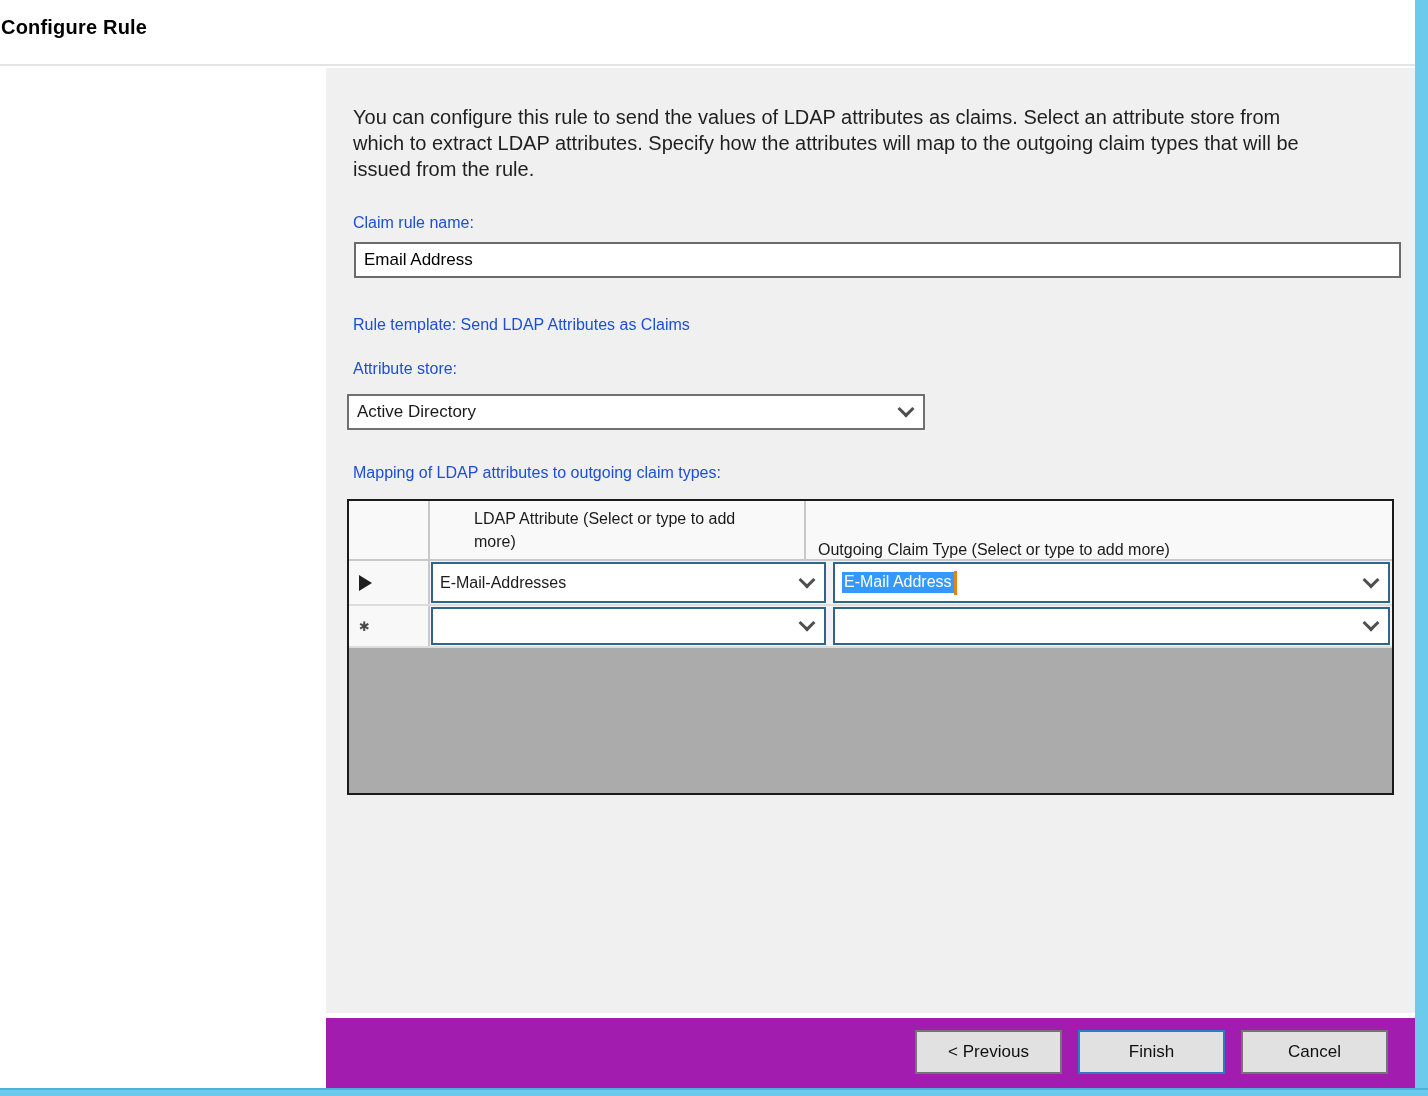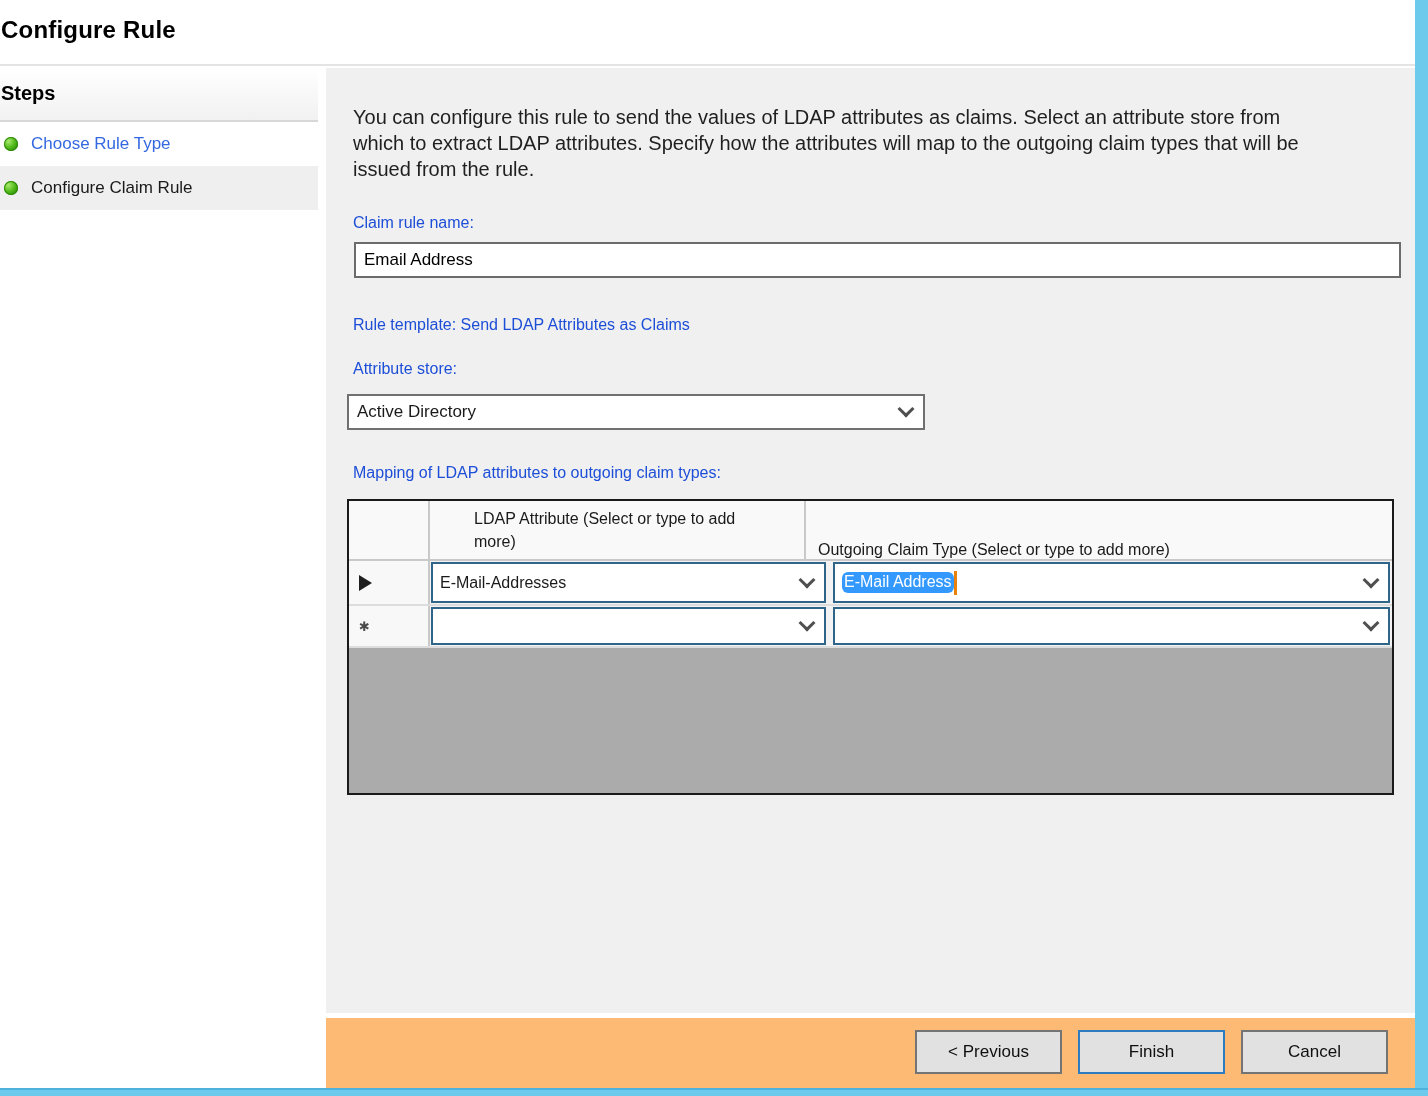--- a/index.html
+++ b/index.html
@@ -3,21 +3,21 @@
 <meta charset="utf-8">
 <style>
   * { margin:0; padding:0; box-sizing:border-box; }
   html,body { width:1428px; height:1096px; overflow:hidden; background:#fff;
               font-family:"Liberation Sans","DejaVu Sans",sans-serif; color:#1a1a1a; }
   #stage { position:relative; width:1428px; height:1096px; background:#fff; }
 
   
   .titlebar { position:absolute; left:0; top:0; width:1415px; height:66px;
               background:#fff; border-bottom:2px solid #E4E4E4; }
-  .titlebar h1 { position:absolute; left:1px; top:16px; font-size:24px; font-weight:bold; color:#000; letter-spacing:0.2px; }
+  .titlebar h1 { position:absolute; left:1px; top:16px; font-size:20px; font-weight:bold; color:#000; letter-spacing:0.2px; }
 
   
   .sidebar { position:absolute; left:0; top:68px; width:318px; height:1020px; background:#fff; }
   .steps-header { height:54px; padding:14px 0 0 1px; font-size:20px; font-weight:bold; color:#000;
                   background:linear-gradient(#ffffff,#f1f1f1); border-bottom:2px solid #D8D8D8; }
   .step-item { display:flex; align-items:center; height:44px; padding-left:4px; font-size:17px; }
   .step-item.current { background:#EFEFEF; }
   .step-item .dot { width:14px; height:14px; border-radius:50%; margin-right:13px; flex:0 0 auto;
                     background:radial-gradient(circle at 32% 30%, #A9E96F 0%, #55BC1D 45%, #339706 75%, #2A7D06 100%);
                     box-shadow:0 0 0 1px #2E8A08 inset; }
@@ -57,25 +57,25 @@
   .dg-row.r2 { height:42px; }
   .ind-cell { width:81px; flex:0 0 auto; background:#F8F8F8; border-right:2px solid #C9C9C9;
               display:flex; align-items:center; padding-left:10px; }
   .tri { width:0; height:0; border-left:13px solid #1F1F1F; border-top:8px solid transparent; border-bottom:8px solid transparent; }
   .ast { font-size:13px; color:#4A4A4A; line-height:1; }
   .ast::before { content:"✱"; }
   .cell2 { width:400px; flex:0 0 auto; padding:1px 4px 1px 1px; }
   .cell3 { flex:1; padding:1px 2px 1px 3px; }
   .gcombo { position:relative; width:100%; height:100%; border:2px solid #30658A; background:#fff;
             display:flex; align-items:center; font-size:16px; padding:0 32px 0 7px; }
-  .sel { background:#3499FF; color:#fff; padding:1px 2px 2px 2px;border-radius:6px; }
+  .sel { background:#3499FF; color:#fff; padding:1px 2px 2px 2px; }
   .caret { display:inline-block; width:3px; height:24px; background:#E8820C; vertical-align:middle; margin-left:0px; }
 
   
-  .footer { position:absolute; left:326px; top:1018px; width:1089px; height:70px; background:#fdba74;
+  .footer { position:absolute; left:326px; top:1018px; width:1089px; height:70px; background:#a21caf;
             display:flex; justify-content:flex-end; align-items:flex-start; padding:12px 27px 0 0; }
   .btn { width:147px; height:44px; background:#E1E1E1; border:2px solid #747474;
          font-size:17px; color:#0f0f0f; display:flex; align-items:center; justify-content:center;
          font-family:"Liberation Sans","DejaVu Sans",sans-serif; cursor:default; }
   .btn + .btn { margin-left:16px; }
   .btn.default { border:2px solid #2E7CC0; }
 
   
   .edge-right { position:absolute; left:1415px; top:0; width:13px; height:1096px; background:#6CCAEC; }
   .edge-bottom { position:absolute; left:0; top:1088px; width:1428px; height:8px;
@@ -83,31 +83,20 @@
 </style>
 </head>
 <body>
 
 <div id="stage">
 
   <div class="titlebar">
     <h1>Configure Rule</h1>
   </div>
 
-  <div class="sidebar">
-    <div class="steps-header">Steps</div>
-    <div class="step-item">
-      <span class="dot"></span>
-      <span class="step-link">Choose Rule Type</span>
-    </div>
-    <div class="step-item current">
-      <span class="dot"></span>
-      <span class="step-done">Configure Claim Rule</span>
-    </div>
-  </div>
 
   <div class="main">
     <div class="desc">
       <div>You can configure this rule to send the values of LDAP attributes as claims. Select an attribute store from</div>
       <div>which to extract LDAP attributes. Specify how the attributes will map to the outgoing claim types that will be</div>
       <div>issued from the rule.</div>
     </div>
 
     <div class="lbl lbl-claim">Claim rule name:</div>
     <input class="txtinput" type="text" value="Email Address" style="">

